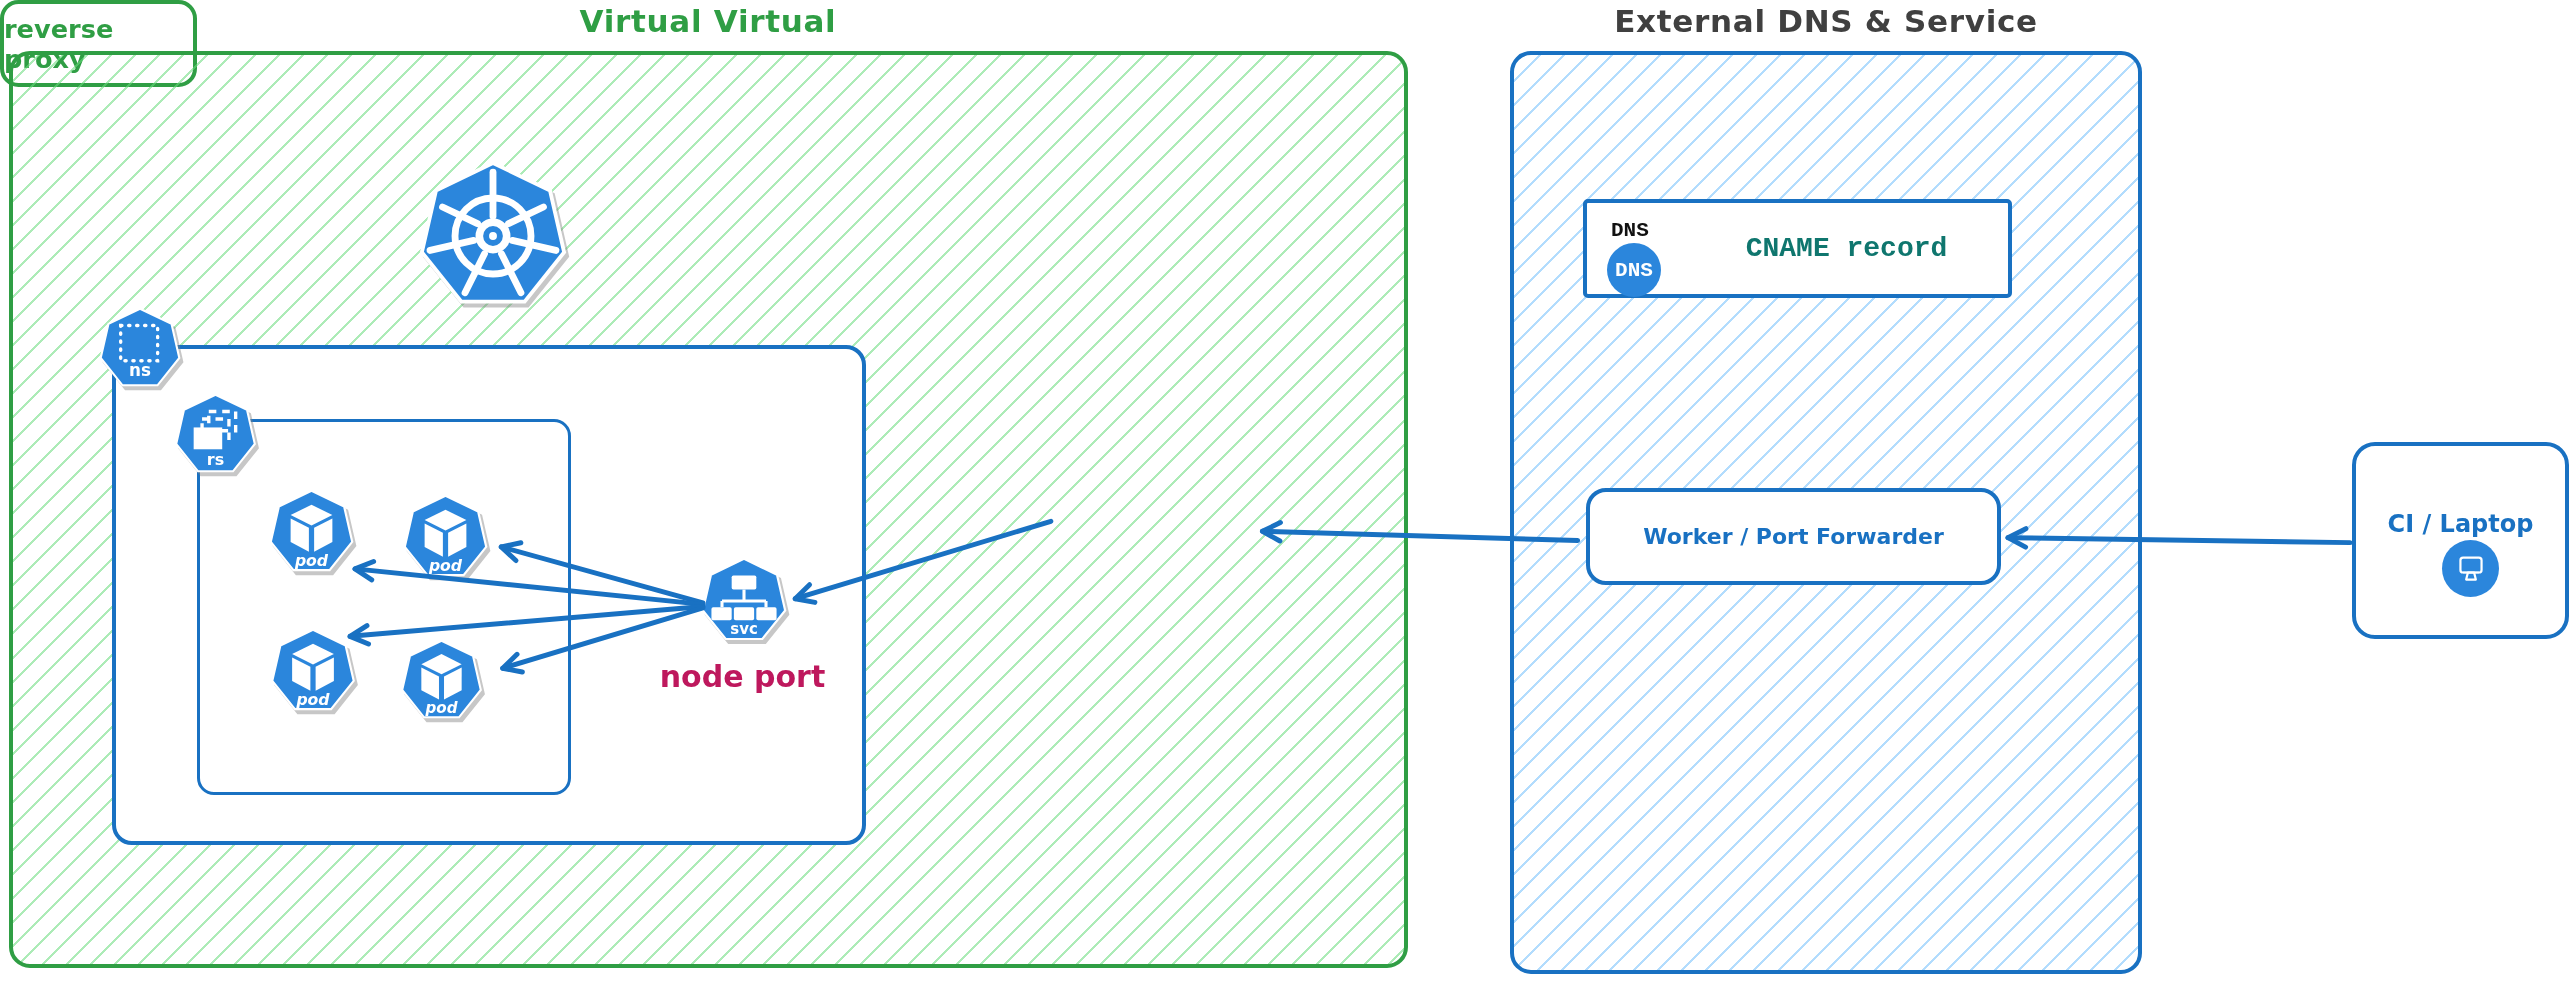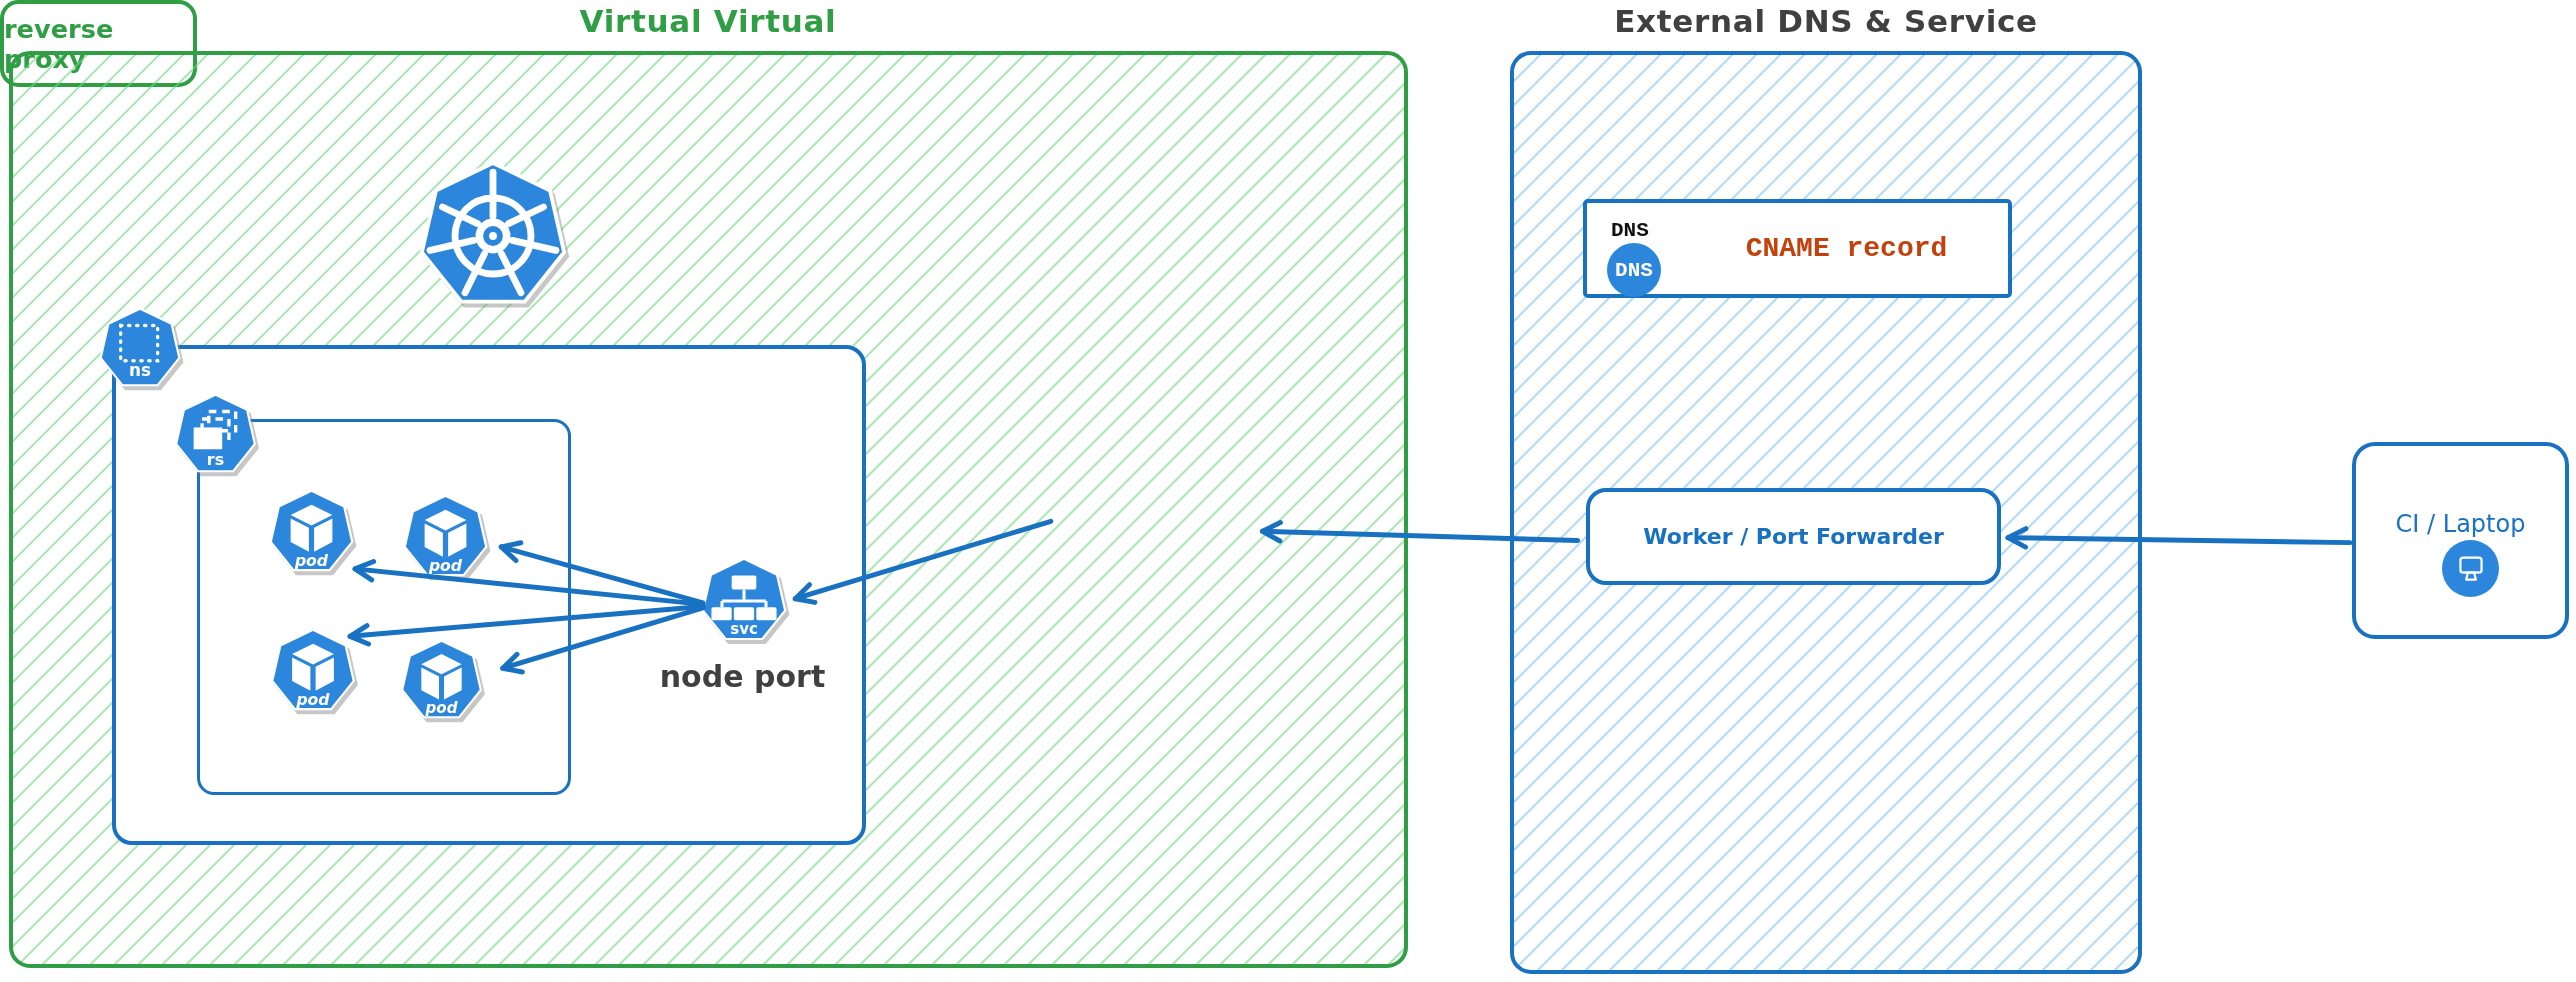--- a/index.html
+++ b/index.html
@@ -45,52 +45,52 @@
   .dns-header { position: absolute; left: 24px; top: 15.6px; font-size: 21px; font-weight: 600; color: #111111; }
   .dns-circle {
     position: absolute; left: 20px; top: 40px; width: 54px; height: 54px;
     border-radius: 50%; background: #2b86dc; color: #ffffff;
     display: flex; align-items: center; justify-content: center;
     font-size: 21px; font-weight: bold;
   }
   .cname-label {
     position: absolute; left: 107px; top: 0; width: 305px; height: 91px;
     display: flex; align-items: center; justify-content: center;
-    font-size: 28px; font-weight: 600; color: #c2410c;
+    font-size: 28px; font-weight: 600; color: #0f766e;
   }
   .worker-box {
     left: 1586px; top: 488px; width: 415px; height: 97px; border-radius: 20px;
     display: flex; align-items: center; justify-content: center;
     font-size: 22px; font-weight: 600; color: #1971c2;
   }
   .ci-box { left: 2352px; top: 442px; width: 217px; height: 197px; border-radius: 23px; }
   .ci-label {
     position: absolute; left: 0; top: 64px; width: 100%;
-    text-align: center; font-size: 24px; font-weight: 400; color: #1971c2;
+    text-align: center; font-size: 24px; font-weight: 700; color: #1971c2;
   }
   .ci-monitor {
     position: absolute; left: 86px; top: 94px; width: 57px; height: 57px;
     border-radius: 50%; background: #2b86dc;
     display: flex; align-items: center; justify-content: center;
   }
   .ci-monitor svg { width: 44px; height: 44px; }
 
   
   .hepta { position: absolute; filter: drop-shadow(3.6px 4.3px 0px rgba(130,130,130,0.45)); }
   .k8s-logo  { left: 417px; top: 158px; width: 152px; height: 156px; }
   .ns-icon   { left: 98px; top: 305px; width: 84px; height: 88px; }
   .rs-icon   { left: 172px; top: 393px; width: 87px; height: 84px; }
   .pod-1 { left: 268px; top: 489px; width: 87px; height: 87px; }
   .pod-2 { left: 402px; top: 494px; width: 87px; height: 87px; }
   .pod-3 { left: 269px; top: 628px; width: 88px; height: 87px; }
   .pod-4 { left: 398px; top: 639px; width: 87px; height: 84px; }
   .svc-icon { left: 700px; top: 557px; width: 88px; height: 88px; }
   .nodeport-label {
     position: absolute; left: 638px; top: 659px; width: 209px;
-    text-align: center; font-size: 30px; font-weight: 600; color: #404040;
+    text-align: center; font-size: 30px; font-weight: 600; color: #be185d;
   }
   .arrows { position: absolute; left: 0; top: 0; width: 2576px; height: 983px; pointer-events: none; z-index: 50; }
   svg text { font-family: "DejaVu Sans", sans-serif; }
 </style>
 </head>
 <body>
 
 <div class="canvas">
 
   <div class="panel vm-panel"></div>

